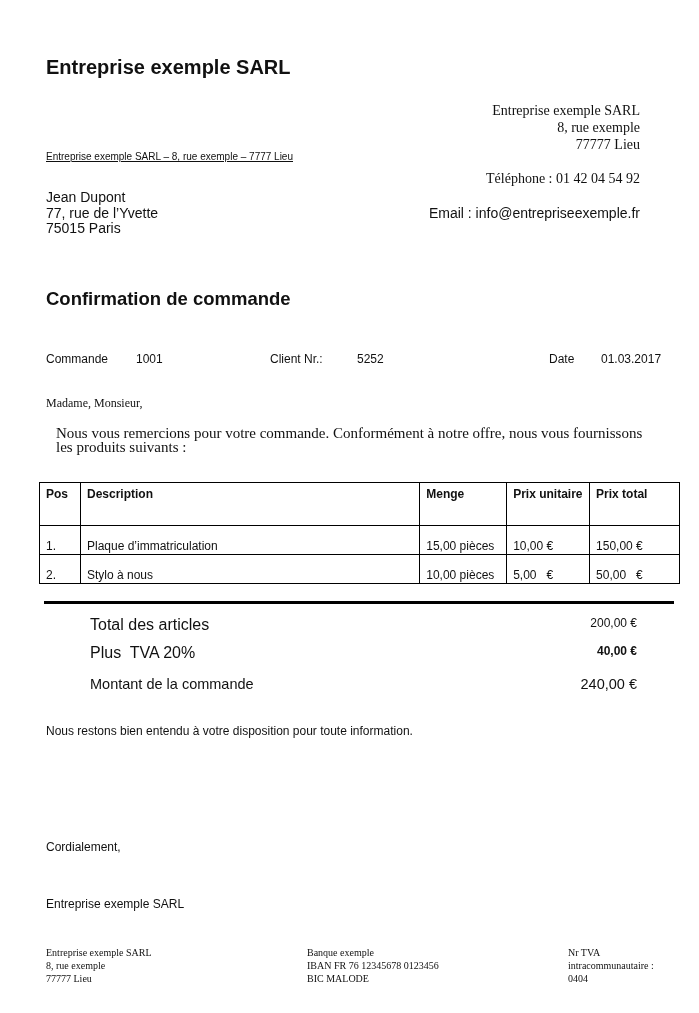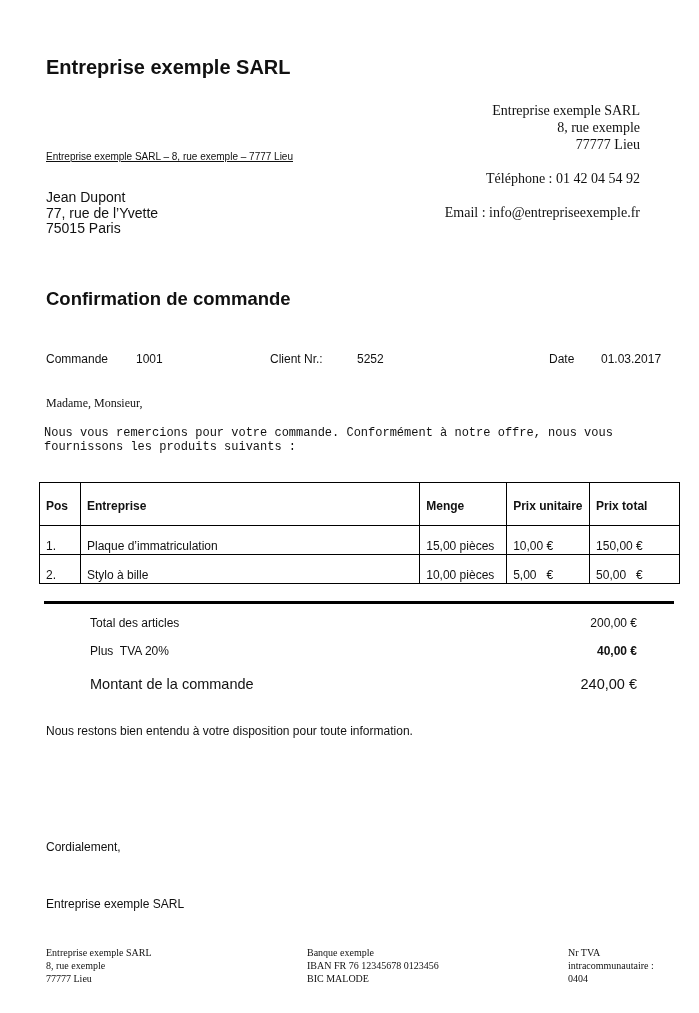--- a/index.html
+++ b/index.html
@@ -3,31 +3,31 @@
 <meta charset="utf-8">
 <style>
   html, body { margin:0; padding:0; background:#ffffff; }
   body { width:699px; height:1013px; position:relative; overflow:hidden; color:#111; font-family:"Liberation Sans", sans-serif; }
   .abs { position:absolute; }
   .h-company { left:46px; top:56px; font-size:20px; font-weight:bold; }
   .sender-right { right:59px; top:102px; text-align:right; font-family:"Liberation Serif", serif; font-size:14px; line-height:17px; }
   .sender-line { left:46px; top:151px; font-size:10px; text-decoration:underline; }
   .recipient { left:46px; top:190px; font-size:14px; line-height:15.5px; }
   .phone { right:59px; top:171px; font-family:"Liberation Serif", serif; font-size:14px; }
-  .email { right:59px; top:205px; font-family:Liberation Serif, serif; font-size:14px; }
+  .email { right:59px; top:205px; font-family:Liberation Sans, sans-serif; font-size:14px; }
   .title { left:46px; top:288px; font-size:18.5px; font-weight:bold; }
   .meta { top:352px; font-size:12px; }
   .salutation { left:46px; top:396px; font-family:"Liberation Serif", serif; font-size:12px; }
-  .intro { left:44px; top:426px; width:600px; font-family:Liberation Mono, monospace; font-size:12px; line-height:14px; }
+  .intro { left:56px; top:426px; width:600px; font-family:Liberation Serif, serif; font-size:15px; line-height:14px; }
   table.items { position:absolute; left:39px; top:482px; width:641px; border-collapse:collapse; font-size:12px; }
   table.items td, table.items th { border:1px solid #000; padding:0 6px; text-align:left; vertical-align:top; }
-  table.items th { font-weight:bold; height:43px; padding-top:16px; box-sizing:border-box; line-height:14px; }
+  table.items th { font-weight:bold; height:43px; padding-top:4px; box-sizing:border-box; line-height:14px; }
   table.items td { height:29px; vertical-align:bottom; padding-bottom:1px; box-sizing:border-box; }
   .rule { left:44px; top:601px; width:630px; height:3px; background:#000; }
-  .tot-label { left:90px; font-size:12px; }
+  .tot-label { left:90px; font-size:16px; }
   .tot-val { right:62px; font-size:12px; text-align:right; }
   .grand { font-size:14.5px; font-weight:normal; }
   .closing { left:46px; top:724px; font-size:12px; }
   .regards { left:46px; top:840px; font-size:12px; }
   .sign { left:46px; top:897px; font-size:12px; }
   .foot { top:946px; font-family:"Liberation Serif", serif; font-size:10px; line-height:13px; }
 </style>
 </head>
 <body>
 
@@ -65,37 +65,37 @@
   <colgroup>
     <col style="width:41px">
       <col style="width:340px">
       <col style="width:87px">
       <col style="width:83px">
       <col style="width:90px">
   </colgroup>
   <thead>
     <tr>
       <th>Pos</th>
-      <th>Entreprise</th>
+      <th>Description</th>
       <th>Menge</th>
       <th style="width:83px">Prix unitaire</th>
       <th>Prix total</th>
     </tr>
   </thead>
   <tbody>
     <tr>
       <td>1.</td>
       <td>Plaque d’immatriculation</td>
       <td>15,00 pièces</td>
       <td style="white-space:pre">10,00 €</td>
       <td style="white-space:pre">150,00 €</td>
     </tr>
     <tr>
       <td>2.</td>
-      <td>Stylo à bille</td>
+      <td>Stylo à nous</td>
       <td>10,00 pièces</td>
       <td style="white-space:pre">5,00   €</td>
       <td style="white-space:pre">50,00   €</td>
     </tr>
   </tbody>
 </table>
 
 <div class="abs rule"></div>
 
 <div class="abs tot-label" style="top:616px">Total des articles</div>

